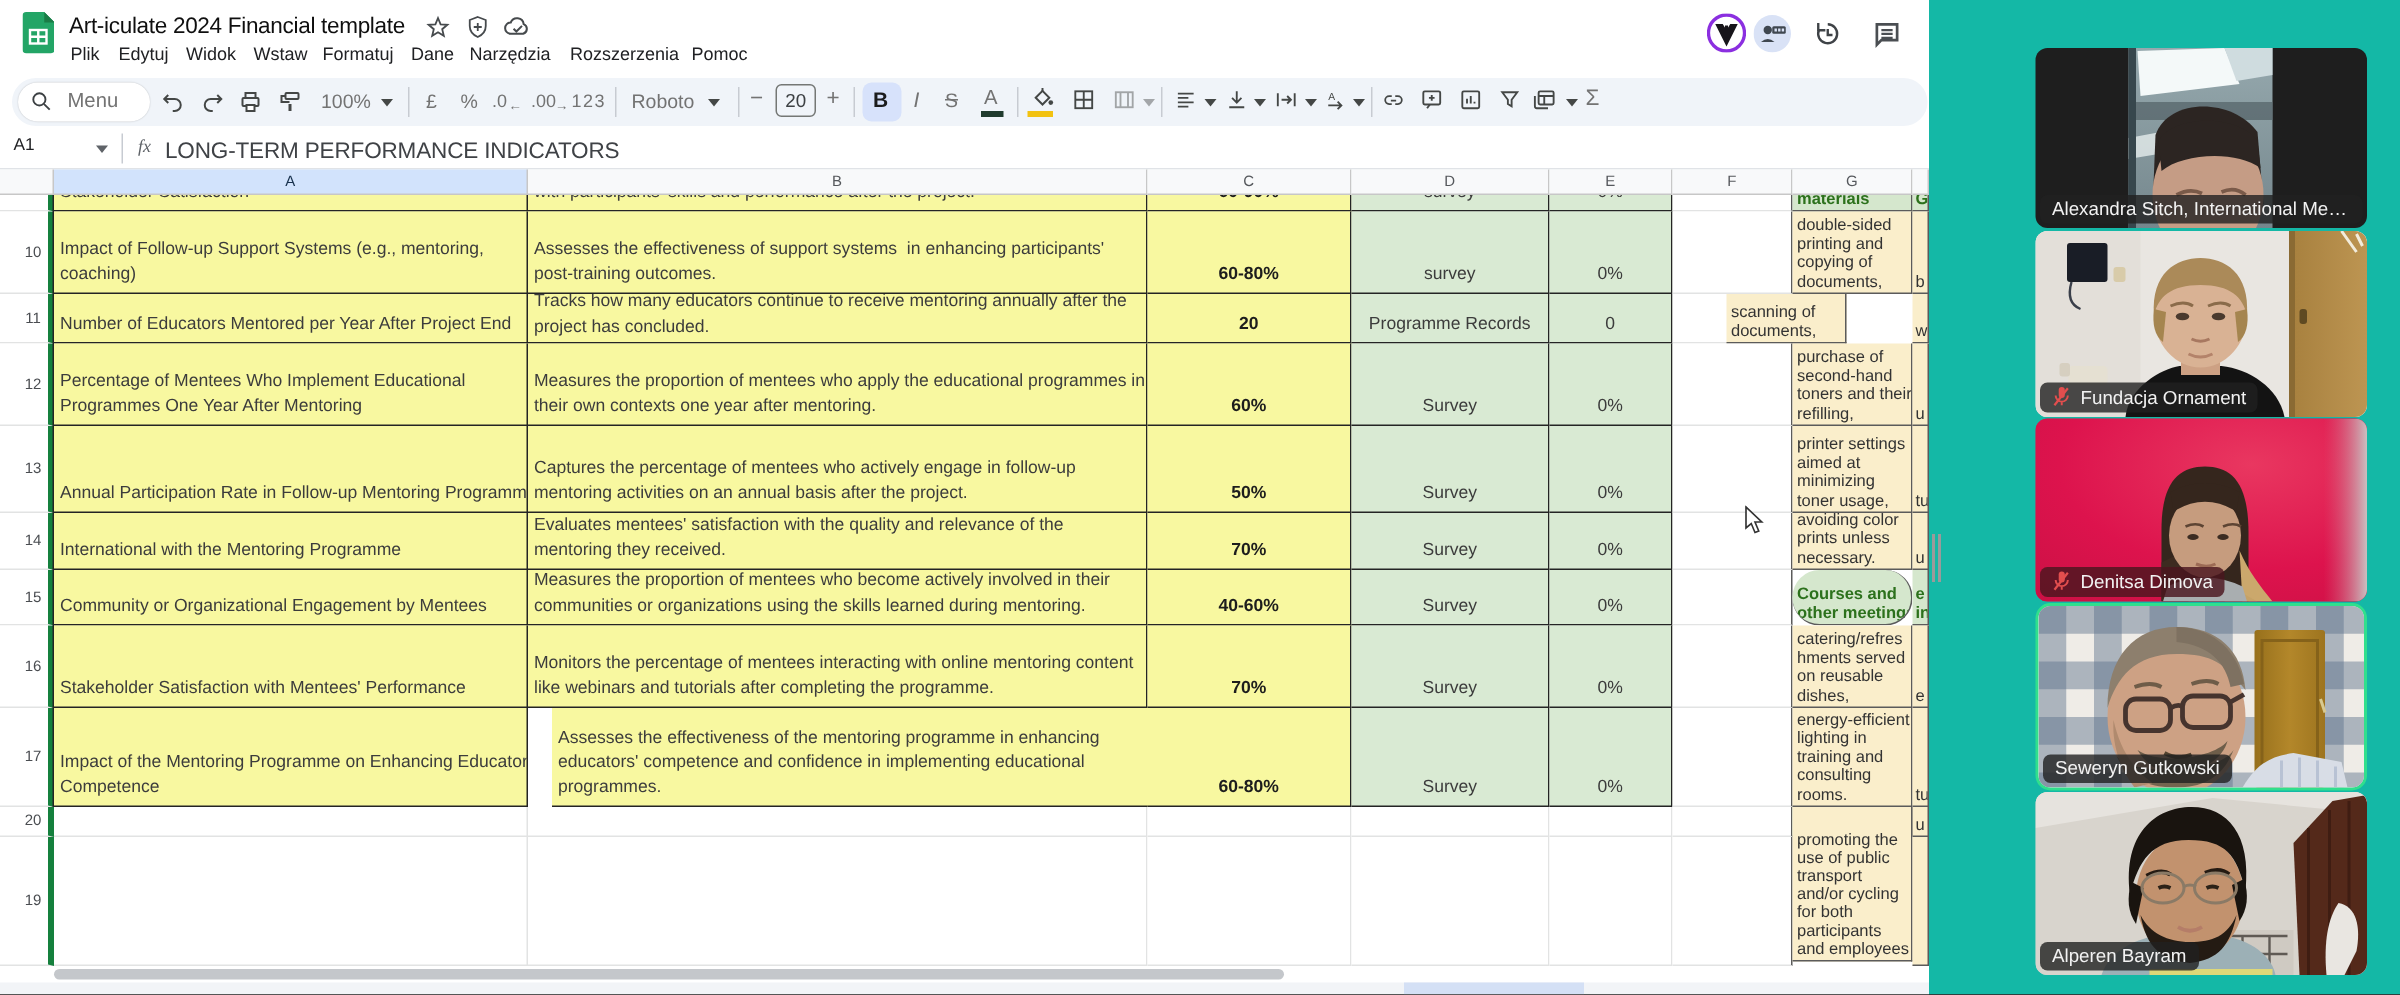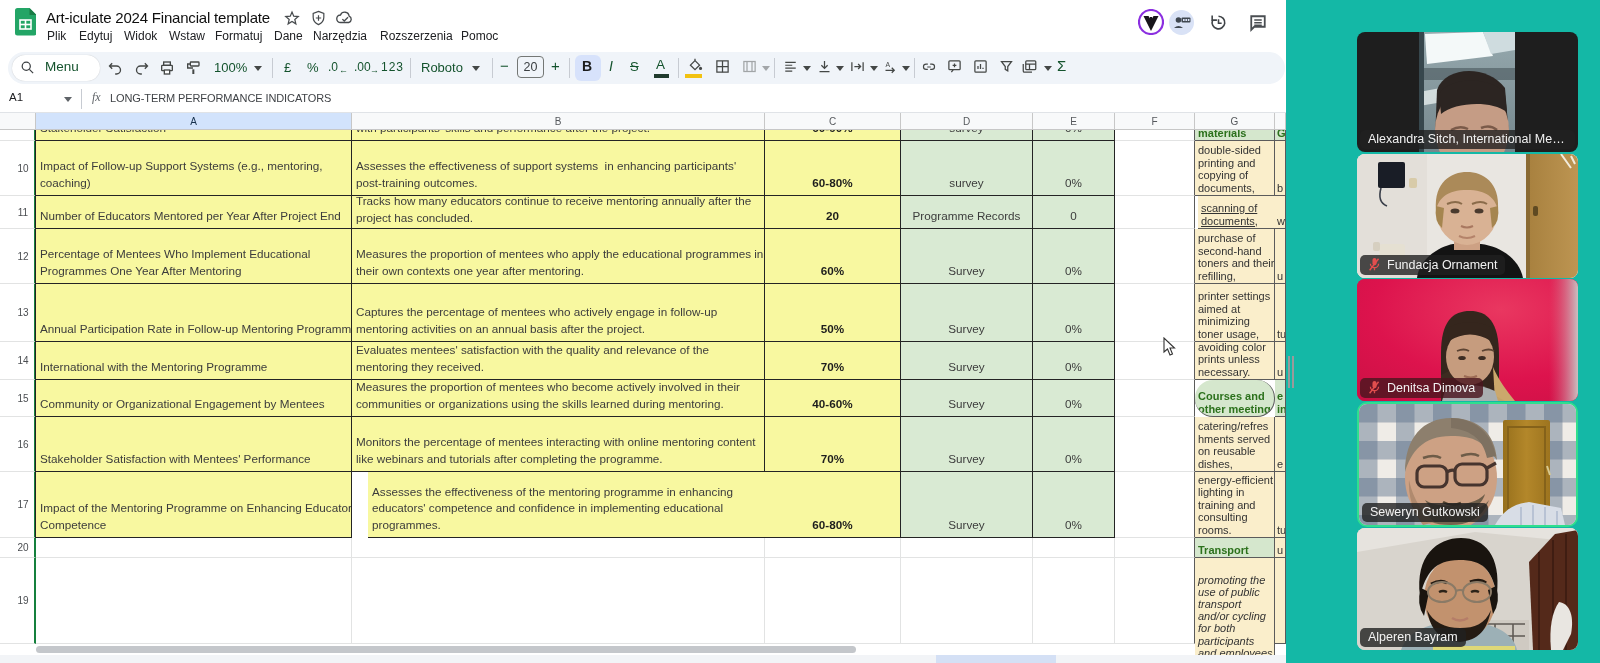--- a/index.html
+++ b/index.html
@@ -5,35 +5,35 @@
 html,body{margin:0;padding:0;background:#000;}
 #app{position:relative;width:1600px;height:663px;overflow:hidden;font-family:"Liberation Sans",sans-serif;background:#0a0a0a;}
 #sheets{position:absolute;left:0;top:0;width:1286px;height:663px;background:#fff;overflow:hidden;}
 .abs{position:absolute;}
 
 #title{position:absolute;left:46px;top:9px;font-size:15px;color:#0f0f0f;letter-spacing:-0.2px;}
 .menu{position:absolute;top:29px;font-size:12px;color:#202124;}
 
 #toolbar{position:absolute;left:8px;top:52px;width:1277px;height:32px;background:#f0f4f9;border-radius:16px;}
 #menupill{position:absolute;left:4px;top:3px;width:88px;height:26px;background:#fff;border-radius:13px;box-shadow:0 0 1px rgba(0,0,0,.25);}
-.tbtxt{position:absolute;color:#14532d;font-size:13px;top:8px;}
+.tbtxt{position:absolute;color:#737373;font-size:13px;top:8px;}
 .tdiv{position:absolute;top:6px;width:1px;height:20px;background:#c7cbd2;}
 .caret{position:absolute;width:0;height:0;border-left:4px solid transparent;border-right:4px solid transparent;border-top:5px solid #444746;top:14px;}
 
 #fbar{position:absolute;left:0;top:86px;width:1286px;height:26px;background:#fff;border-bottom:1px solid #e0e3e7;padding-left:41px;}
 
 .cell{position:absolute;box-sizing:border-box;display:flex;align-items:flex-end;overflow:hidden;font-size:11.7px;line-height:16.8px;color:#3c3c3c;padding:3px 4px;white-space:nowrap;}
 .yl{background:#f8f8a0;border-right:1px solid #242424;border-bottom:1px solid #242424;}
 .gr{background:#d9ead3;border-right:1px solid #242424;border-bottom:1px solid #242424;}
 .tan{background:#faeecb;border-right:1px solid #5b5b5b;border-bottom:1px solid #5b5b5b;font-size:11px;line-height:12.4px;padding:1px 0 1px 3px;color:#333;}
 .ghead{background:#d5e7cd;color:#2c711c;font-weight:bold;border-right:1px solid #5b5b5b;border-bottom:1px solid #5b5b5b;font-size:11px;line-height:12.4px;padding:1px 0 1px 3px;}
 .ctr{justify-content:center;text-align:center;}
 .bld{font-weight:bold;color:#1d1d1d;}
 .lite{border-right:1px solid #e2e3e3;border-bottom:1px solid #e2e3e3;background:#fff;}
-.rowh{position:absolute;box-sizing:border-box;border-right:2px solid #15803d;border-bottom:1px solid #e2e3e3;background:#fff;color:#4a4d51;font-size:10px;display:flex;align-items:center;justify-content:center;padding-left:12px;}
+.rowh{position:absolute;box-sizing:border-box;border-right:4px solid #15803d;border-bottom:1px solid #e2e3e3;background:#fff;color:#4a4d51;font-size:10px;display:flex;align-items:center;justify-content:center;padding-left:12px;}
 .colh{position:absolute;box-sizing:border-box;border-right:1px solid #c7c7c7;border-bottom:1px solid #c7c7c7;background:#f8f9fa;color:#55585c;font-size:10px;display:flex;align-items:center;justify-content:center;}
 
 #panel{position:absolute;left:1286px;top:0;width:314px;height:663px;background:#14b8a6;}
 .tile{position:absolute;left:71px;width:221px;border-radius:8px;overflow:hidden;background:#212121;}
 .vlabel{position:absolute;left:3px;bottom:3px;background:rgba(32,32,32,0.8);color:#f2f2f2;font-size:12.5px;border-radius:5px;padding:2px 8px 3px 8px;white-space:nowrap;display:flex;align-items:center;}
 .micico{width:13px;height:15px;margin-right:6px;flex:0 0 auto;}
 </style>
 </head>
 <body>
 <div id="app">
@@ -198,21 +198,21 @@
         </svg>
     <div class="caret" style="left:1036px"></div>
     <div class="tbtxt" style="left:1049px;font-size:15px;top:5px">Σ</div>
   </div>
 
   <div id="fbar">
     <div class="abs" style="left:9px;top:5px;font-size:11.5px;color:#202124">A1</div>
     <div class="caret" style="left:64px;top:11px;border-top-color:#5f6368"></div>
     <div class="tdiv" style="left:81px;top:3px;height:20px"></div>
     <div class="abs" style="left:92px;top:4px;font-size:12px;font-style:italic;color:#5f6368;font-family:'Liberation Serif',serif">fx</div>
-    <div class="abs" style="left:110px;top:6px;font-size:11px;letter-spacing:-0.1px;color:#3f4246">LONG-TERM PERFORMANCE INDICATORS</div>
+    <div class="abs" style="left:110px;top:6px;font-size:15px;letter-spacing:-0.1px;color:#3f4246">LONG-TERM PERFORMANCE INDICATORS</div>
   </div>
 
   <div id="colheads">
 <div class="colh" style="left:0;top:113px;width:36px;height:17px"></div>
 <div class="colh" style="left:36px;top:113px;width:316px;height:17px;background:#d2e3fc;color:#17314d;">A</div>
 <div class="colh" style="left:352px;top:113px;width:413px;height:17px;">B</div>
 <div class="colh" style="left:765px;top:113px;width:136px;height:17px;">C</div>
 <div class="colh" style="left:901px;top:113px;width:132px;height:17px;">D</div>
 <div class="colh" style="left:1033px;top:113px;width:82px;height:17px;">E</div>
 <div class="colh" style="left:1115px;top:113px;width:80px;height:17px;">F</div>
@@ -247,21 +247,21 @@
 <div class="cell gr ctr" style="left:1033px;top:141px;width:82px;height:55px;">0%</div>
 <div class="cell lite" style="left:1115px;top:141px;width:80px;height:55px;border-right-color:#5b5b5b;"></div>
 <div class="cell tan" style="left:1195px;top:141px;width:80px;height:55px;">double-sided<br>printing and<br>copying of<br>documents,</div>
 <div class="cell tan" style="left:1275px;top:141px;width:11px;height:55px;padding:1px 0 1px 2px;">b</div>
 <div class="cell yl" style="left:36px;top:196px;width:316px;height:33px;">Number of Educators Mentored per Year After Project End</div>
 <div class="cell yl" style="left:352px;top:196px;width:413px;height:33px;padding-bottom:1px;">Tracks how many educators continue to receive mentoring annually after the<br>project has concluded.</div>
 <div class="cell yl ctr bld" style="left:765px;top:196px;width:136px;height:33px;">20</div>
 <div class="cell gr ctr" style="left:901px;top:196px;width:132px;height:33px;">Programme Records</div>
 <div class="cell gr ctr" style="left:1033px;top:196px;width:82px;height:33px;">0</div>
 <div class="cell lite" style="left:1115px;top:196px;width:80px;height:33px;border-right-color:#5b5b5b;"></div>
-<div class="cell tan" style="left:1198px;top:196px;width:80px;height:33px;text-decoration:underline;">scanning of<br>documents,</div>
+<div class="cell tan" style="left:1151px;top:196px;width:80px;height:33px;">scanning of<br>documents,</div>
 <div class="cell tan" style="left:1275px;top:196px;width:11px;height:33px;padding:1px 0 1px 2px;">w</div>
 <div class="cell yl" style="left:36px;top:229px;width:316px;height:55px;">Percentage of Mentees Who Implement Educational<br>Programmes One Year After Mentoring</div>
 <div class="cell yl" style="left:352px;top:229px;width:413px;height:55px;">Measures the proportion of mentees who apply the educational programmes in<br>their own contexts one year after mentoring.</div>
 <div class="cell yl ctr bld" style="left:765px;top:229px;width:136px;height:55px;">60%</div>
 <div class="cell gr ctr" style="left:901px;top:229px;width:132px;height:55px;">Survey</div>
 <div class="cell gr ctr" style="left:1033px;top:229px;width:82px;height:55px;">0%</div>
 <div class="cell lite" style="left:1115px;top:229px;width:80px;height:55px;border-right-color:#5b5b5b;"></div>
 <div class="cell tan" style="left:1195px;top:229px;width:80px;height:55px;">purchase of<br>second-hand<br>toners and their<br>refilling,</div>
 <div class="cell tan" style="left:1275px;top:229px;width:11px;height:55px;padding:1px 0 1px 2px;">u</div>
 <div class="cell yl" style="left:36px;top:284px;width:316px;height:58px;">Annual Participation Rate in Follow-up Mentoring Programme</div>
@@ -311,21 +311,21 @@
 <div class="cell lite" style="left:1033px;top:538px;width:82px;height:20px;"></div>
 <div class="cell lite" style="left:1115px;top:538px;width:80px;height:20px;border-right-color:#5b5b5b;"></div>
 <div class="cell ghead" style="left:1195px;top:538px;width:80px;height:20px;">Transport</div>
 <div class="cell tan" style="left:1275px;top:538px;width:11px;height:20px;padding:1px 0 1px 2px;">u</div>
 <div class="cell lite" style="left:36px;top:558px;width:316px;height:86px;"></div>
 <div class="cell lite" style="left:352px;top:558px;width:413px;height:86px;"></div>
 <div class="cell lite" style="left:765px;top:558px;width:136px;height:86px;"></div>
 <div class="cell lite" style="left:901px;top:558px;width:132px;height:86px;"></div>
 <div class="cell lite" style="left:1033px;top:558px;width:82px;height:86px;"></div>
 <div class="cell lite" style="left:1115px;top:558px;width:80px;height:86px;border-right-color:#5b5b5b;"></div>
-<div class="cell tan" style="left:1195px;top:558px;width:80px;height:103px;line-height:12.2px;font-style:italic;">promoting the<br>use of public<br>transport<br>and/or cycling<br>for both<br>participants<br>and employees</div>
+<div class="cell tan" style="left:1195px;top:538px;width:80px;height:103px;line-height:12.2px;">promoting the<br>use of public<br>transport<br>and/or cycling<br>for both<br>participants<br>and employees</div>
 <div class="cell tan" style="left:1275px;top:558px;width:11px;height:86px;padding:1px 0 1px 2px;"></div>
 </div>
 
   <div class="abs" style="left:35px;top:130px;width:1px;height:408px;background:#242424"></div>
 
   <div class="abs" style="left:36px;top:646px;width:820px;height:7px;background:#c4c7cb;border-radius:4px"></div>
 
   <div class="abs" style="left:0;top:655px;width:1286px;height:8px;background:#f2f4f7"></div>
   <div class="abs" style="left:936px;top:655px;width:120px;height:8px;background:#d4e0f5"></div>
 

